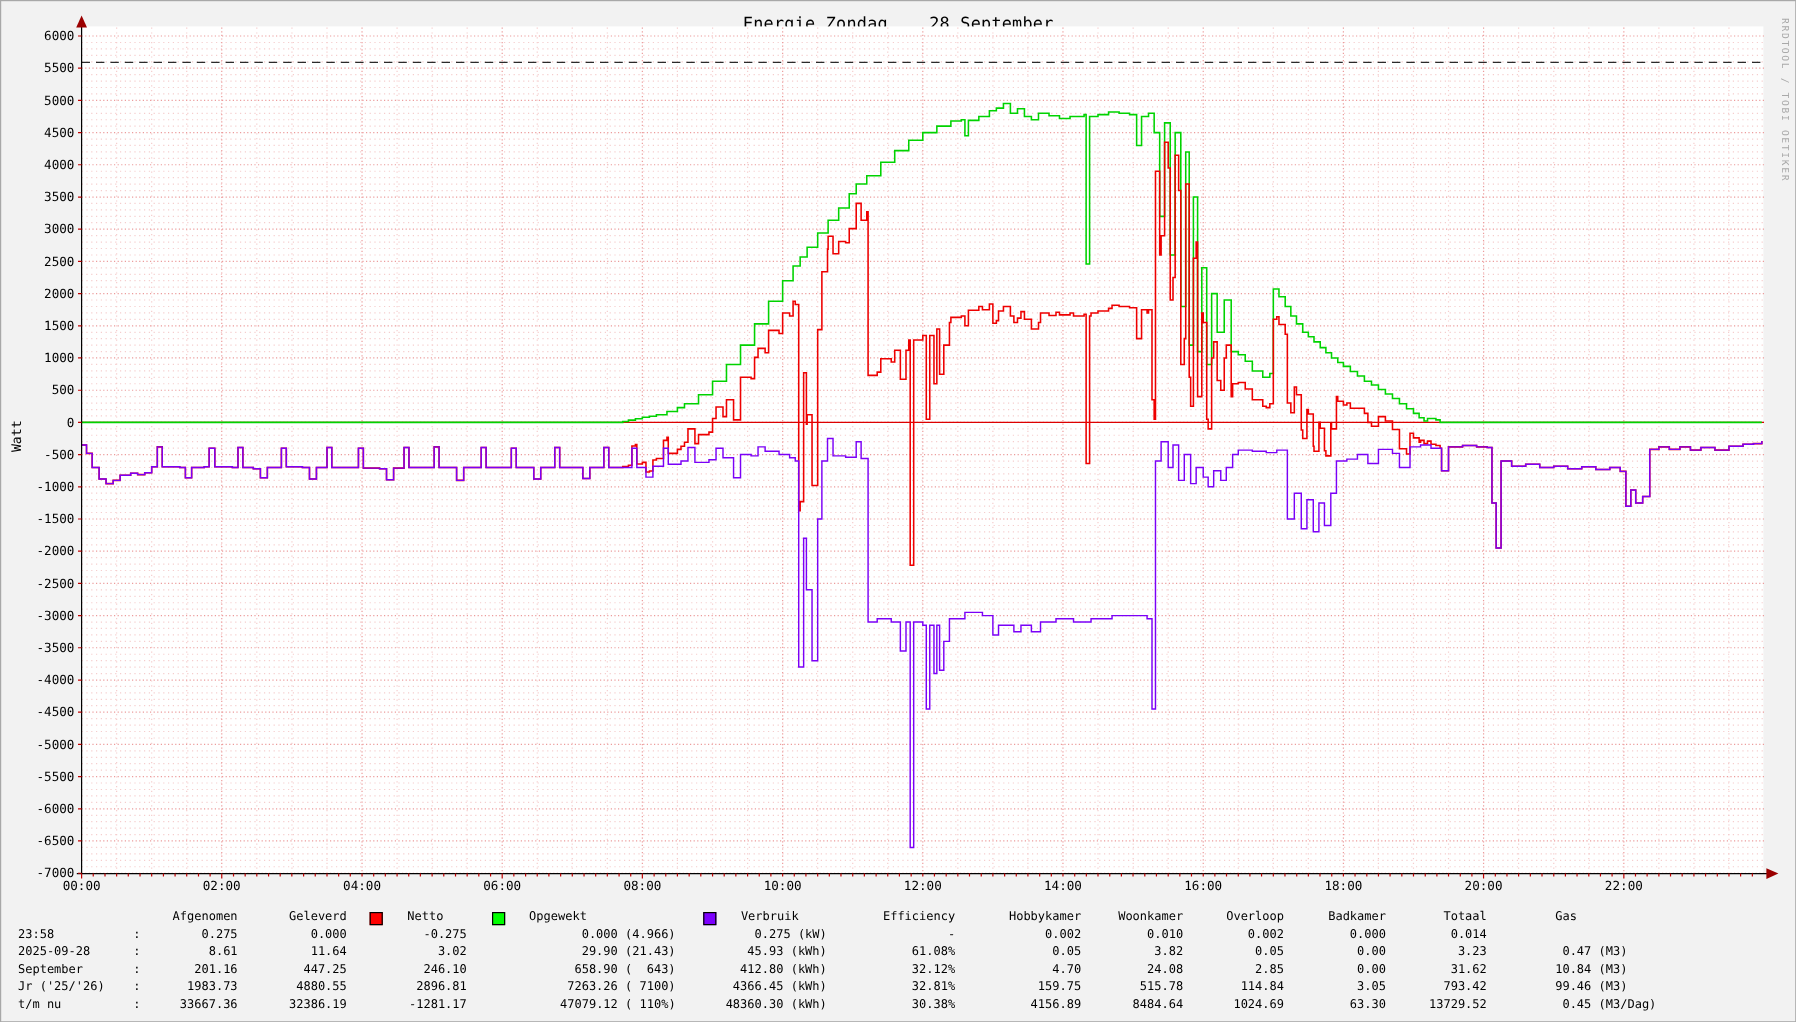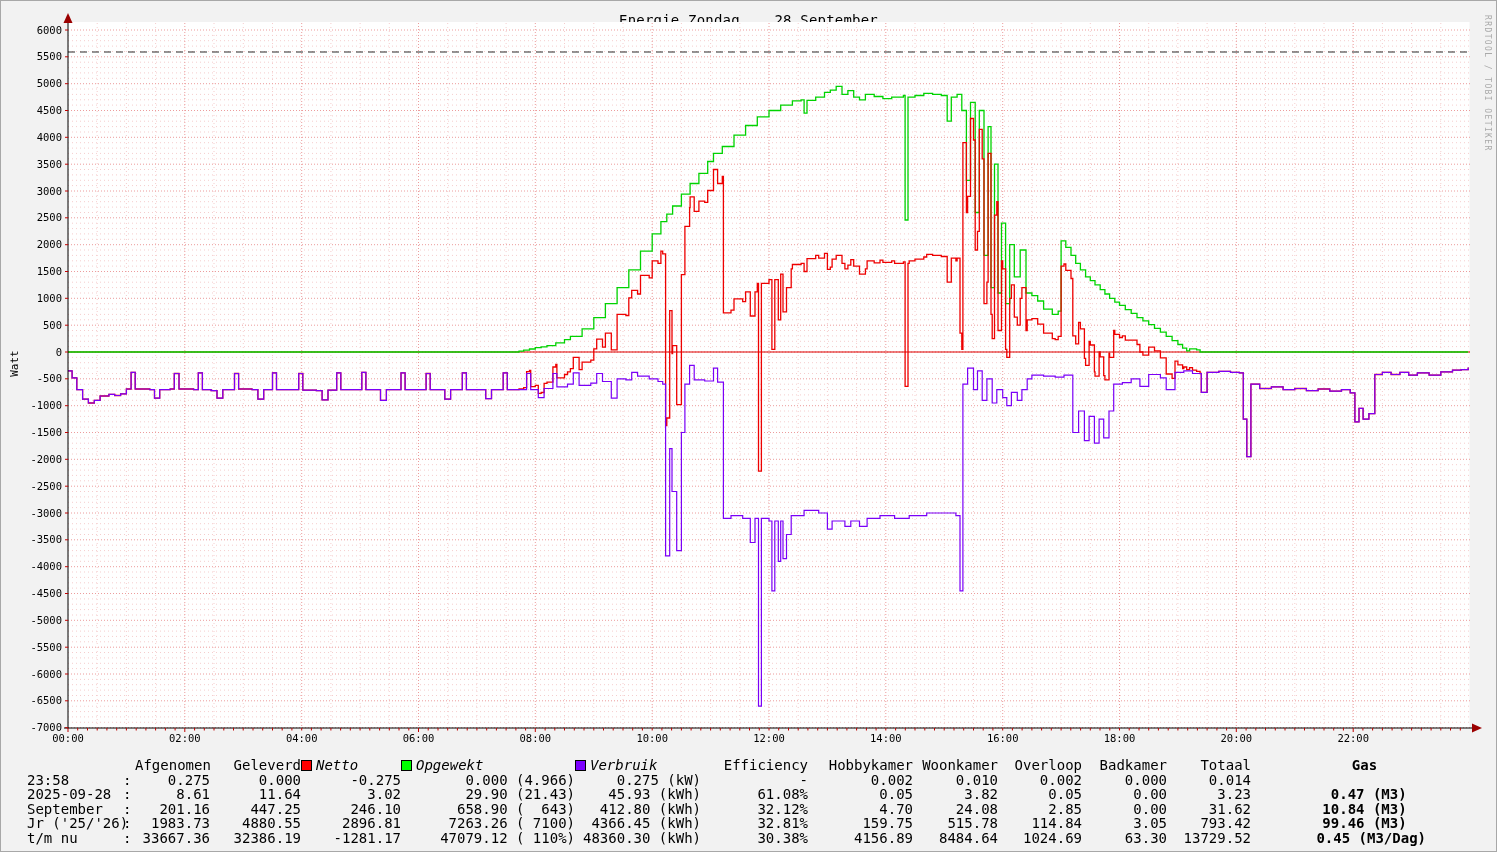--- a/index.html
+++ b/index.html
@@ -14,27 +14,27 @@
   }
   .ylab{
     position:absolute;left:-7px;top:356px;width:40px;text-align:center;
     font-size:11px;transform:rotate(-90deg);
   }
   .watermark{
     position:absolute;left:1482px;top:14px;
     writing-mode:vertical-rl;font-size:8px;letter-spacing:1.4px;color:#a9a9a9;
   }
   svg{position:absolute;left:0;top:0;}
-  #table{position:absolute;left:14px;top:757px;width:1420px;font-size:14px;line-height:14.6px;margin-left:12px;}
+  #table{position:absolute;left:14px;top:757px;width:1420px;font-size:10px;line-height:14.6px;}
   .trow{display:grid;grid-template-columns:94px 14px 75px 91px 100px 174px 126px 107px 105px 85px 84px 85px 84px 170px;}
   .trow .c{text-align:right;white-space:pre;overflow:visible;}
   .trow .lab{text-align:left;}
   .trow .colon{text-align:left;padding-left:2px;}
-  .trow .gas{text-align:center;padding-left:57px;font-weight:bold;}
-  .hleg{display:flex;justify-content:flex-start;align-items:center;gap:4px;font-style:italic;}
+  .trow .gas{text-align:left;padding-left:57px;}
+  .hleg{display:flex;justify-content:center;align-items:center;gap:20px;}
   .hleg.opg{padding-right:53px;}
   .sq{width:9px;height:9px;border:1px solid #000;display:inline-block;flex:0 0 auto;}
 </style>
 </head>
 <body>
 
 <div class="frame">
   <div class="title">Energie Zondag    28 September</div>
   <div class="ylab">Watt</div>
   <svg id="chart" width="1497" height="755" viewBox="0 0 1497 755">

